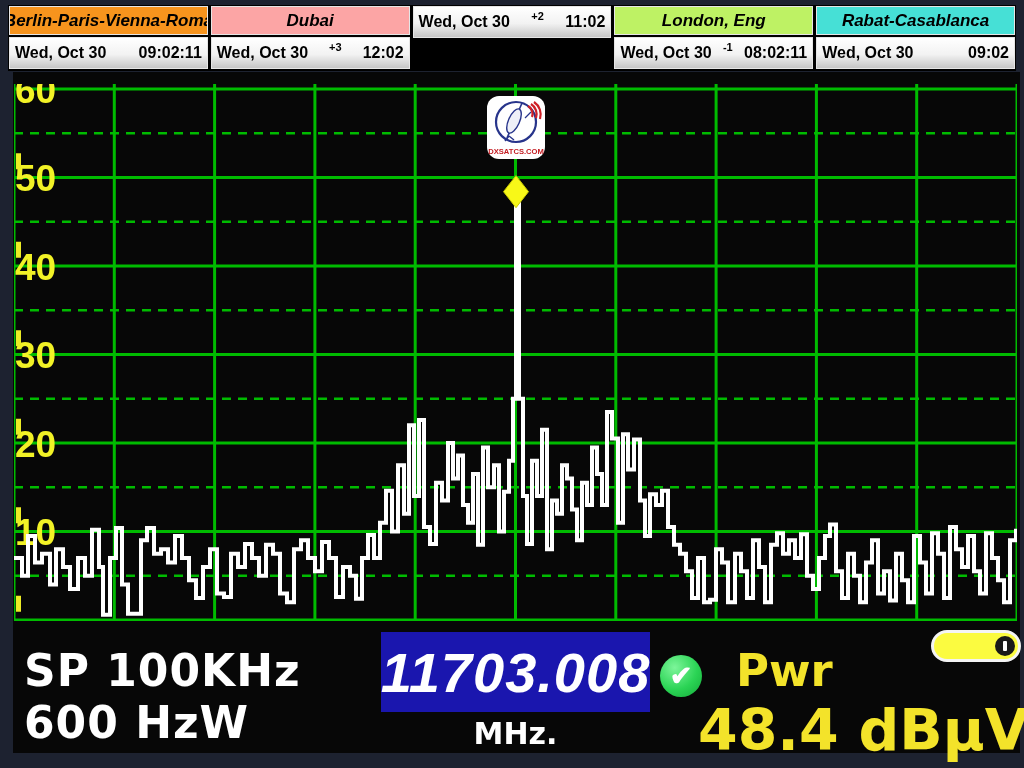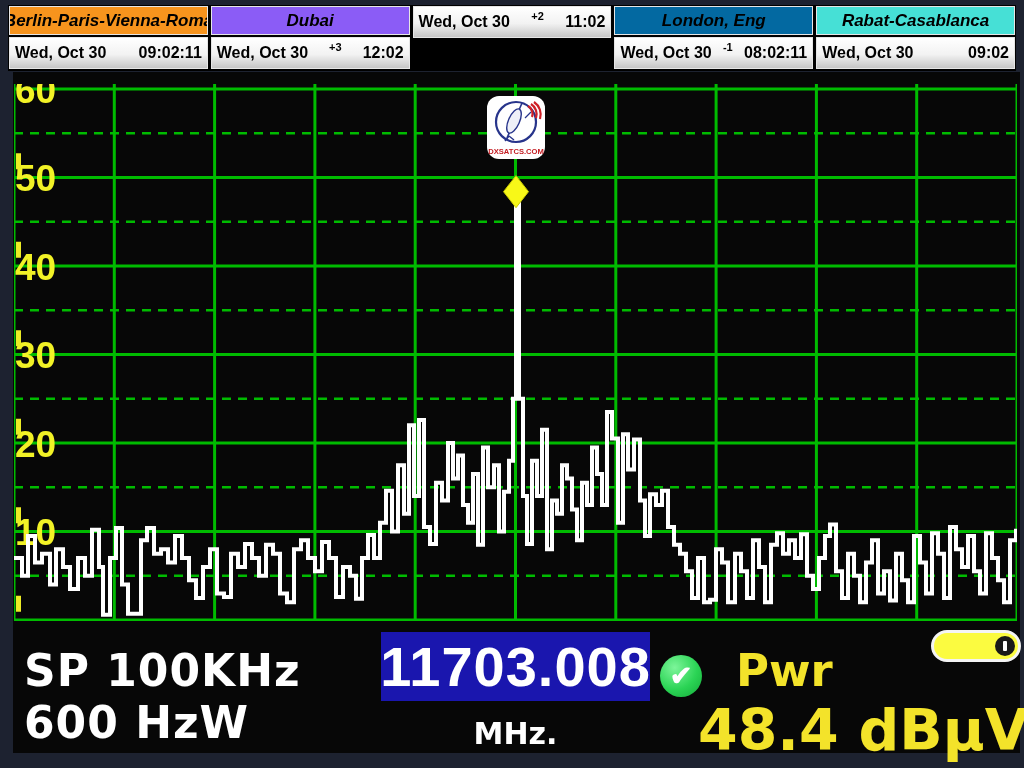--- a/index.html
+++ b/index.html
@@ -39,23 +39,23 @@
     position:absolute;left:487px;top:96px;width:58px;height:63px;
     background:#fff;border-radius:12px;z-index:3;
   }
   
   .footer-text{position:absolute;z-index:4;white-space:nowrap;}
   .sp-label{
     left:24px;top:645px;color:#fff;font-family:"DejaVu Sans",sans-serif;
     font-weight:bold;font-size:44px;line-height:52px;letter-spacing:1px;
   }
   .freq-box{
-    left:381px;top:632px;width:269px;height:69px;background:#1A16AE;
+    left:381px;top:632px;width:269px;height:80px;background:#1A16AE;
     color:#fff;font-weight:bold;font-size:56px;
-    display:flex;align-items:center;justify-content:center;letter-spacing:1px;
+    display:flex;align-items:center;justify-content:center;letter-spacing:1px;font-style:italic;
   }
   .mhz{left:381px;top:716px;width:269px;text-align:center;color:#fff;
     font-weight:bold;font-size:30px;font-family:"DejaVu Sans",sans-serif;}
   .check{
     left:660px;top:655px;width:42px;height:42px;border-radius:50%;
     background:radial-gradient(circle at 35% 30%,#7df59a 0%,#2bd455 55%,#13aa38 100%);
     display:flex;align-items:center;justify-content:center;
     color:#fff;font-size:27px;font-weight:bold;z-index:4;position:absolute;
   }
   .pwr{left:736px;top:644px;color:#F3E32A;font-family:"DejaVu Sans",sans-serif;
@@ -81,36 +81,36 @@
 <div class="clockbar">
   <div class="clock-cell">
     <div class="clock-head" style="background: rgb(247, 148, 29);">Berlin-Paris-Vienna-Roma</div>
     <div class="clock-time">
       <span>Wed, Oct 30</span>
       <span class="clock-offset"></span>
       <span>09:02:11</span>
     </div>
   </div>
   <div class="clock-cell">
-    <div class="clock-head" style="background: #8b5cf6;">Dubai</div>
+    <div class="clock-head" style="background: #fca5a5;">Dubai</div>
     <div class="clock-time">
       <span>Wed, Oct 30</span>
       <span class="clock-offset">+3</span>
       <span>12:02</span>
     </div>
   </div>
   <div class="clock-cell">
     <div class="clock-time">
       <span>Wed, Oct 30</span>
       <span class="clock-offset">+2</span>
       <span>11:02</span>
     </div>
   </div>
   <div class="clock-cell">
-    <div class="clock-head" style="background: #0369a1;">London, Eng</div>
+    <div class="clock-head" style="background: #bef264;">London, Eng</div>
     <div class="clock-time">
       <span>Wed, Oct 30</span>
       <span class="clock-offset">-1</span>
       <span>08:02:11</span>
     </div>
   </div>
   <div class="clock-cell">
     <div class="clock-head" style="background: rgb(70, 224, 214);">Rabat-Casablanca</div>
     <div class="clock-time">
       <span>Wed, Oct 30</span>

